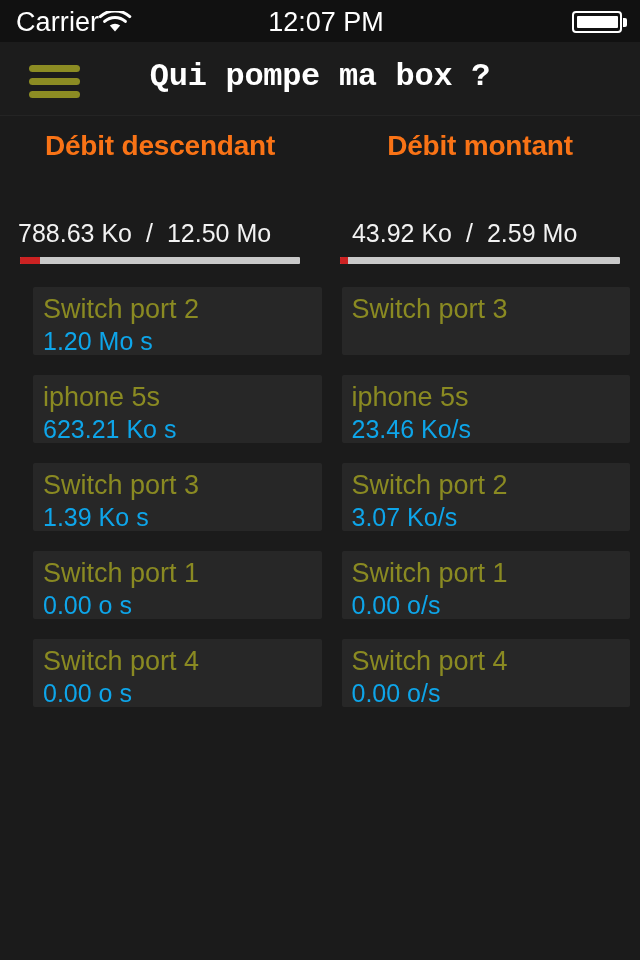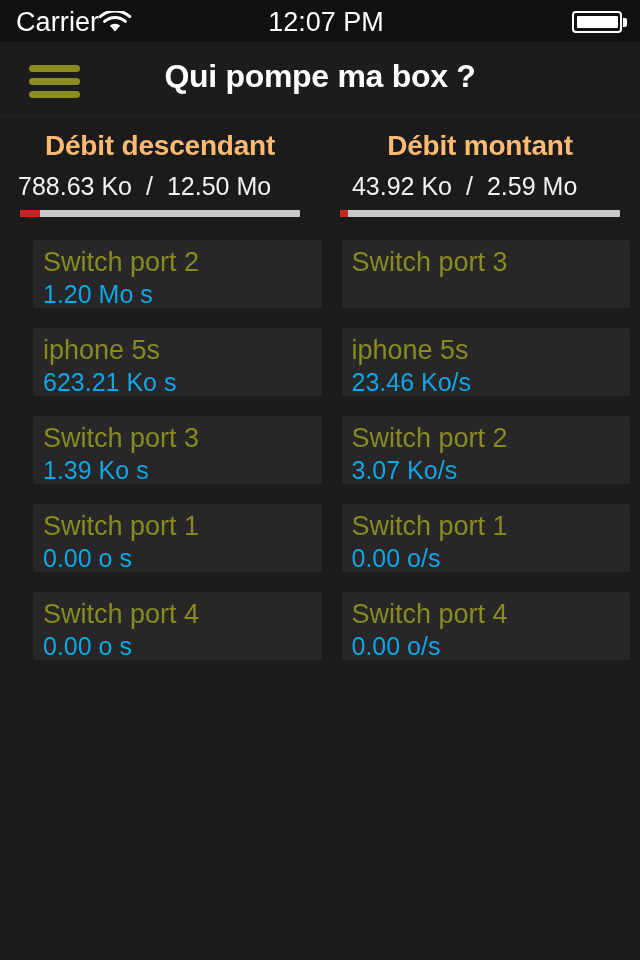--- a/index.html
+++ b/index.html
@@ -78,20 +78,21 @@
     background:#ffffff;
     border-radius:0 2px 2px 0;
   }
 
   
   .navbar {
     position:relative;
     height:74px;
     background:#1c1c1c;
     border-bottom:1px solid #242424;
+    font-family:Liberation Mono, monospace;
   }
   .hamburger {
     position:absolute;
     left:29px;
     top:23px;
     width:51px;
     height:33px;
     cursor:pointer;
   }
   .hamburger span {
@@ -119,38 +120,38 @@
     display:flex;
     width:100%;
     padding-top:14px;
   }
   .stat-col {
     width:50%;
     position:relative;
   }
   .stat-title {
     text-align:center;
-    color:#fdba74;
+    color:#f97316;
     font-size:28px;
     font-weight:bold;
     letter-spacing:-0.2px;
   }
   .stat-values {
     display:flex;
     align-items:baseline;
     margin-top:10px;
     color:#f2f2f2;
     font-size:25px;
   }
   .stat-values .sep {
     margin:0 14px;
     color:#f2f2f2;
   }
   .stat-values .v-now { min-width:132px; text-align:right; }
-  .stat-values .v-total { min-width:118px; text-align:left; }
+  .stat-values .v-total { min-width:118px; text-align:left;margin-top:47px; }
 
   .progress {
     position:relative;
     height:7px;
     margin:9px 20px 0 20px;
     background:#c9c9c9;
     border-radius:1px;
     overflow:hidden;
     cursor:pointer;
   }

